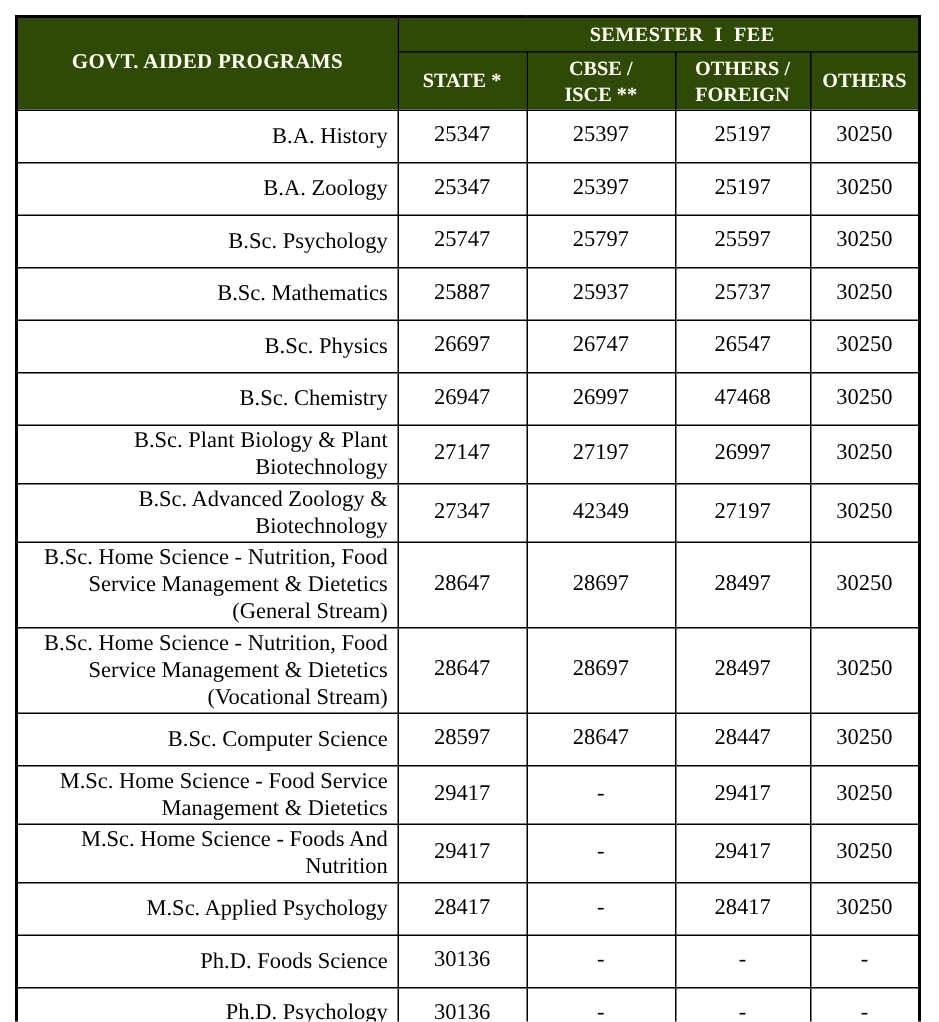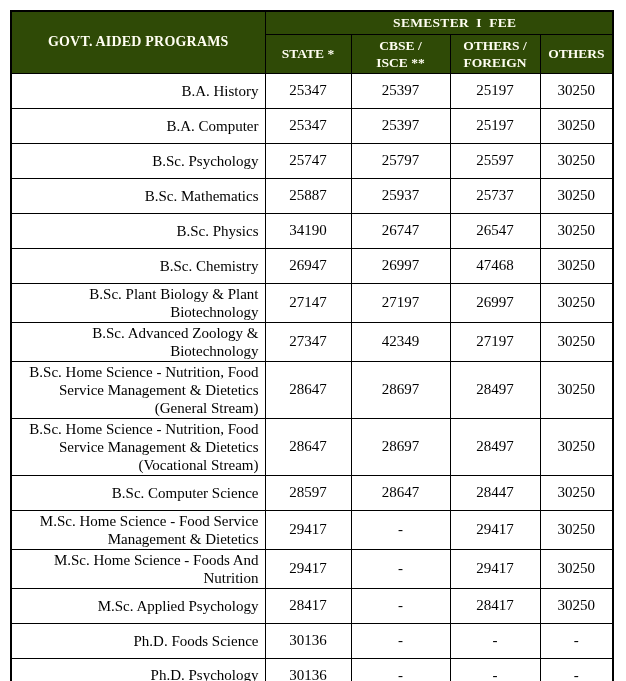--- a/index.html
+++ b/index.html
@@ -108,21 +108,21 @@
     </thead>
     <tbody id="table-body">
         <tr>
           <td class="program-cell">B.A. History</td>
           <td class="fee-cell">25347</td>
           <td class="fee-cell">25397</td>
           <td class="fee-cell">25197</td>
           <td class="fee-cell">30250</td>
         </tr>
         <tr>
-          <td class="program-cell">B.A. Computer</td>
+          <td class="program-cell">B.A. Zoology</td>
           <td class="fee-cell">25347</td>
           <td class="fee-cell">25397</td>
           <td class="fee-cell">25197</td>
           <td class="fee-cell">30250</td>
         </tr>
         <tr>
           <td class="program-cell">B.Sc. Psychology</td>
           <td class="fee-cell">25747</td>
           <td class="fee-cell">25797</td>
           <td class="fee-cell">25597</td>
@@ -130,21 +130,21 @@
         </tr>
         <tr>
           <td class="program-cell">B.Sc. Mathematics</td>
           <td class="fee-cell">25887</td>
           <td class="fee-cell">25937</td>
           <td class="fee-cell">25737</td>
           <td class="fee-cell">30250</td>
         </tr>
         <tr>
           <td class="program-cell">B.Sc. Physics</td>
-          <td class="fee-cell">34190</td>
+          <td class="fee-cell">26697</td>
           <td class="fee-cell">26747</td>
           <td class="fee-cell">26547</td>
           <td class="fee-cell">30250</td>
         </tr>
         <tr>
           <td class="program-cell">B.Sc. Chemistry</td>
           <td class="fee-cell">26947</td>
           <td class="fee-cell">26997</td>
           <td class="fee-cell">47468</td>
           <td class="fee-cell">30250</td>

